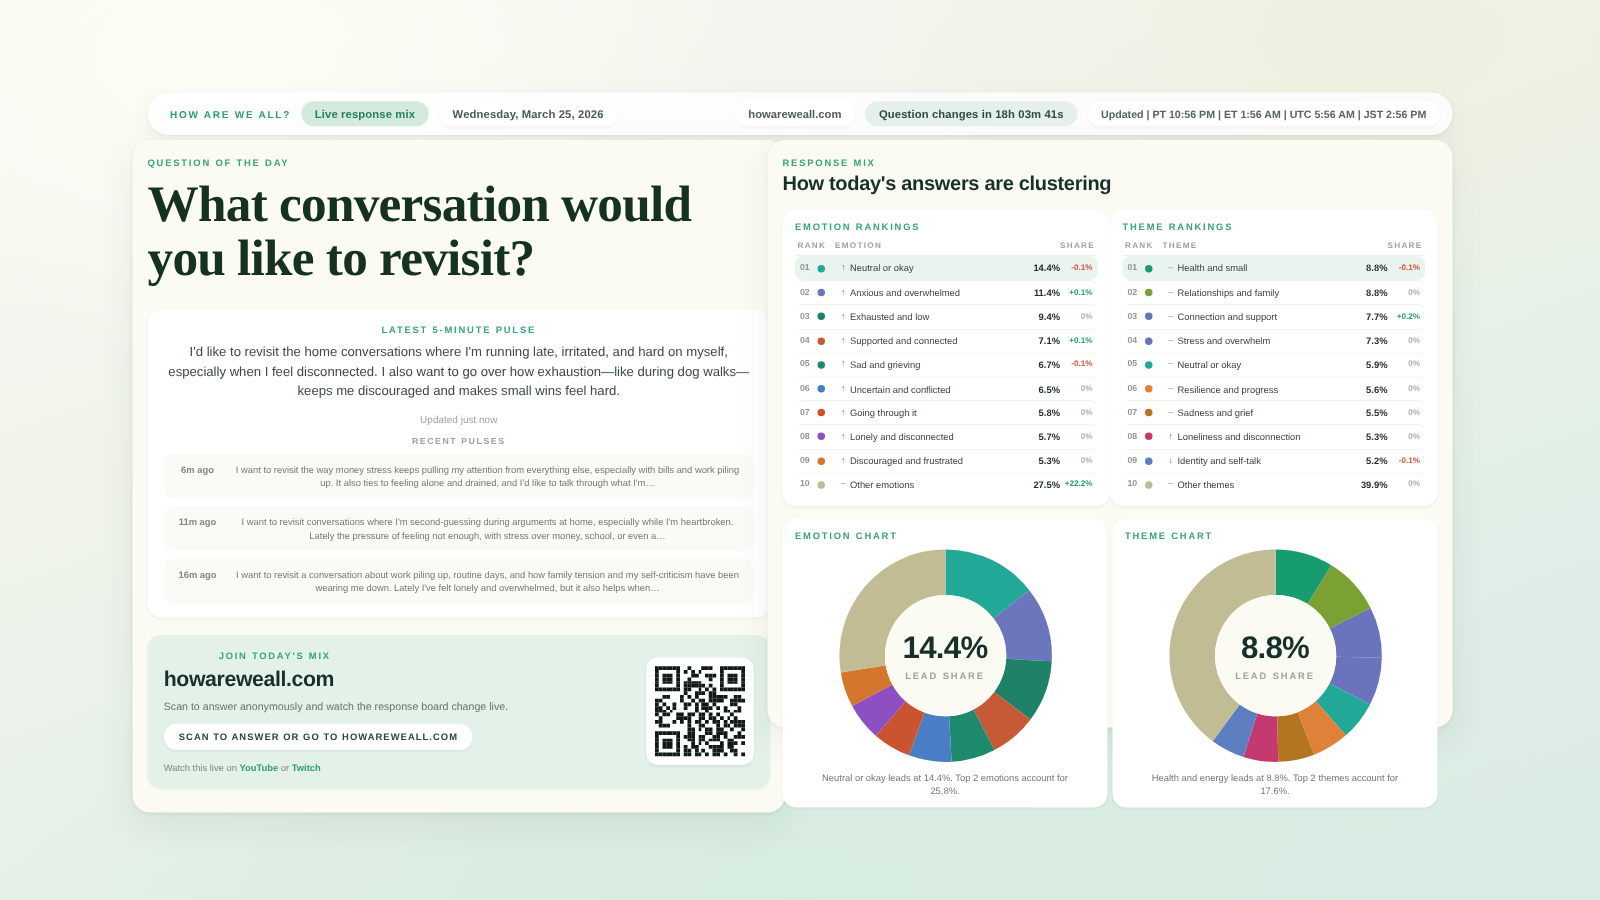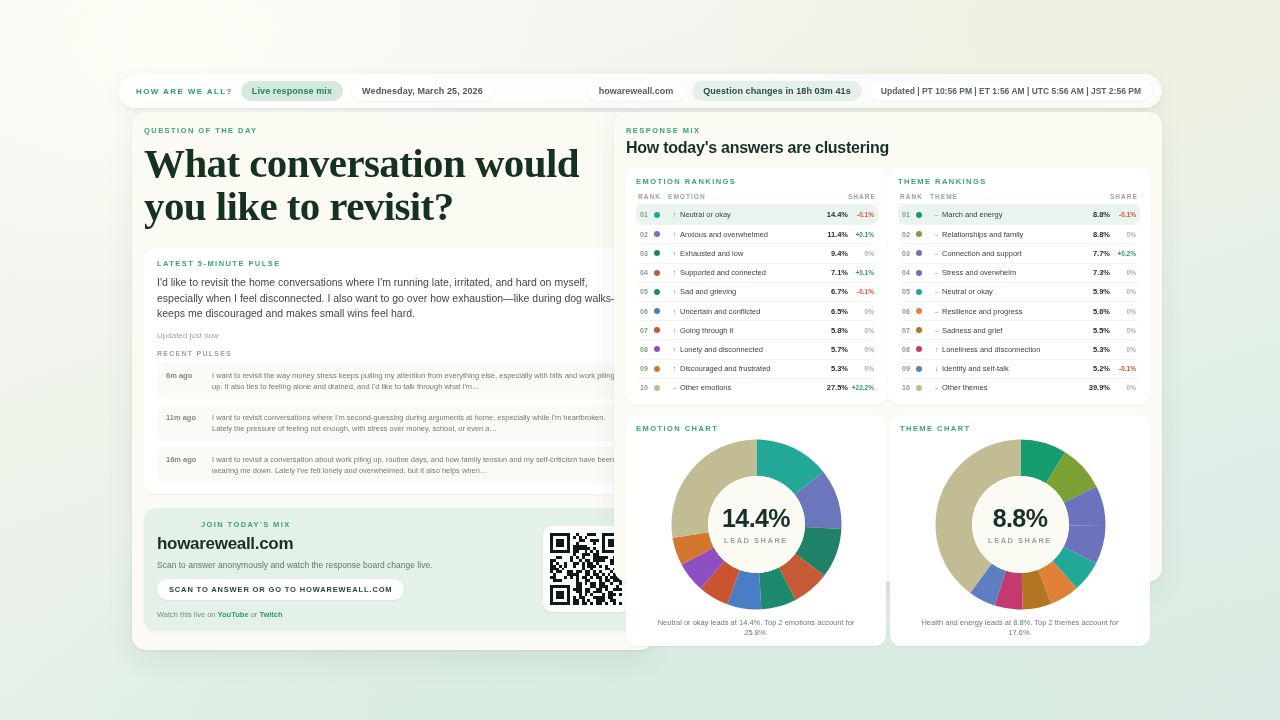--- a/index.html
+++ b/index.html
@@ -33,21 +33,21 @@
   }
   .pill-green{ background:#d3eadd; color:#27825c; font-weight:700; letter-spacing:.1px;}
   .pill-white{ background:#ffffff; color:#4b5a53; font-weight:700; box-shadow:0 1px 2px rgba(40,60,50,.06); letter-spacing:.1px;}
   .pill-mint{ background:#e4f0e9; color:#2f4a3e; font-weight:700; letter-spacing:.1px;}
   .spacer{ flex:1 1 auto; }
   .pill-plain{ background:#ffffff; color:#4f5e57; font-weight:700; box-shadow:0 1px 2px rgba(40,60,50,.05);}
   .pill-updated{ background:#ffffff; color:#56655e; font-weight:700; box-shadow:0 1px 2px rgba(40,60,50,.05); font-size:8.5px;}
 
   
   .left-panel{
-    position:absolute; left:132px; top:112px; width:522px; height:538px;
+    position:absolute; left:106px; top:112px; width:522px; height:538px;
     background:#fbfbf4; border-radius:14px;
     box-shadow:0 1px 3px rgba(40,60,50,.07), 0 10px 28px rgba(40,60,50,.07);
     padding:14px 12px 12px 12px;
   }
   .right-panel{
     position:absolute; left:614px; top:112px; width:548px; height:470px;
     background:#fbfbf4; border-radius:14px;
     box-shadow:0 1px 3px rgba(40,60,50,.07), 0 10px 28px rgba(40,60,50,.07);
     padding:14px 12px 12px 12px;
   }
@@ -59,20 +59,21 @@
     font-family:"Liberation Serif", serif;
     font-size:41px; line-height:43px; font-weight:700; color:#15311f;
     letter-spacing:-.6px; margin-top:7px;
   }
 
   
   .pulse-card{
     margin-top:20px; background:#ffffff; border-radius:11px;
     box-shadow:0 1px 2px rgba(40,60,50,.055);
     padding:11px 13px 11px 13px;
+    text-align:center;
   }
   .pulse-body{
     margin-top:7px; font-size:10.5px; line-height:15.5px; color:#3c4a43;
   }
   .pulse-updated{ margin-top:9px; font-size:8px; color:#9aa49e; }
   .recent-label{ margin-top:10px; font-size:7px; font-weight:700; letter-spacing:1.25px; color:#9aa49e;}
   .pulse-row{
     margin-top:6px; background:#fafaf6; border-radius:8px;
     padding:7px 9px; display:flex; gap:10px; align-items:flex-start;
   }
@@ -940,21 +941,21 @@
         <div class="rank-head">
           <div class="c-rank">RANK</div>
           <div class="c-name">THEME</div>
           <div class="c-share">SHARE</div>
         </div>
         <div id="theme-rows">
             <div class="rank-row lead">
               <span class="r-num">01</span>
               <span class="dot" style="background: rgb(22, 156, 110);"></span>
               <span class="r-trend tr-flat">–</span>
-              <span class="r-label">March and energy</span>
+              <span class="r-label">Health and small</span>
               <span class="r-share">8.8%</span>
               <span class="r-delta d-down">-0.1%</span>
             </div>
             <div class="rank-row">
               <span class="r-num">02</span>
               <span class="dot" style="background: rgb(123, 160, 51);"></span>
               <span class="r-trend tr-flat">–</span>
               <span class="r-label">Relationships and family</span>
               <span class="r-share">8.8%</span>
               <span class="r-delta d-flat">0%</span>

